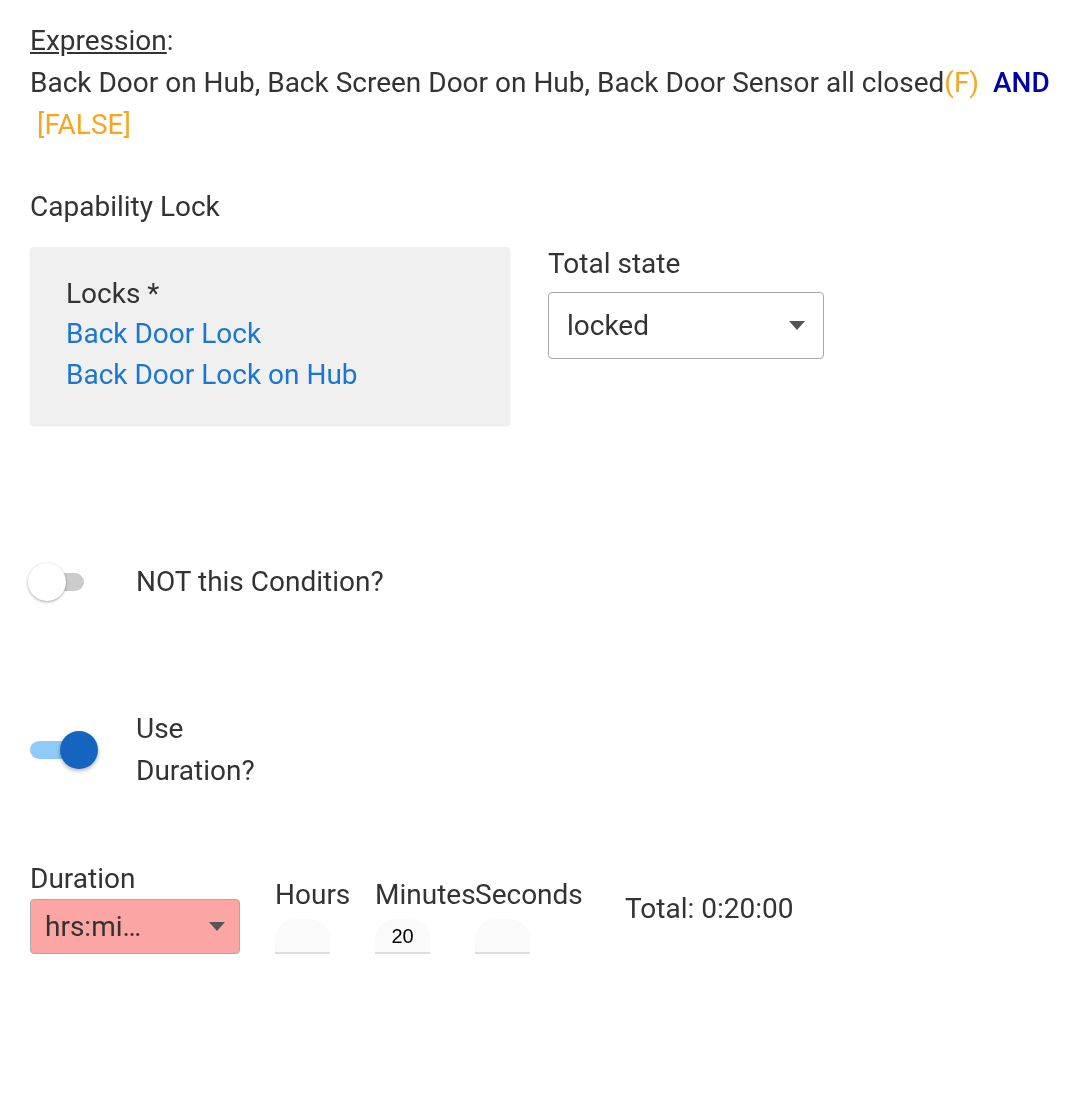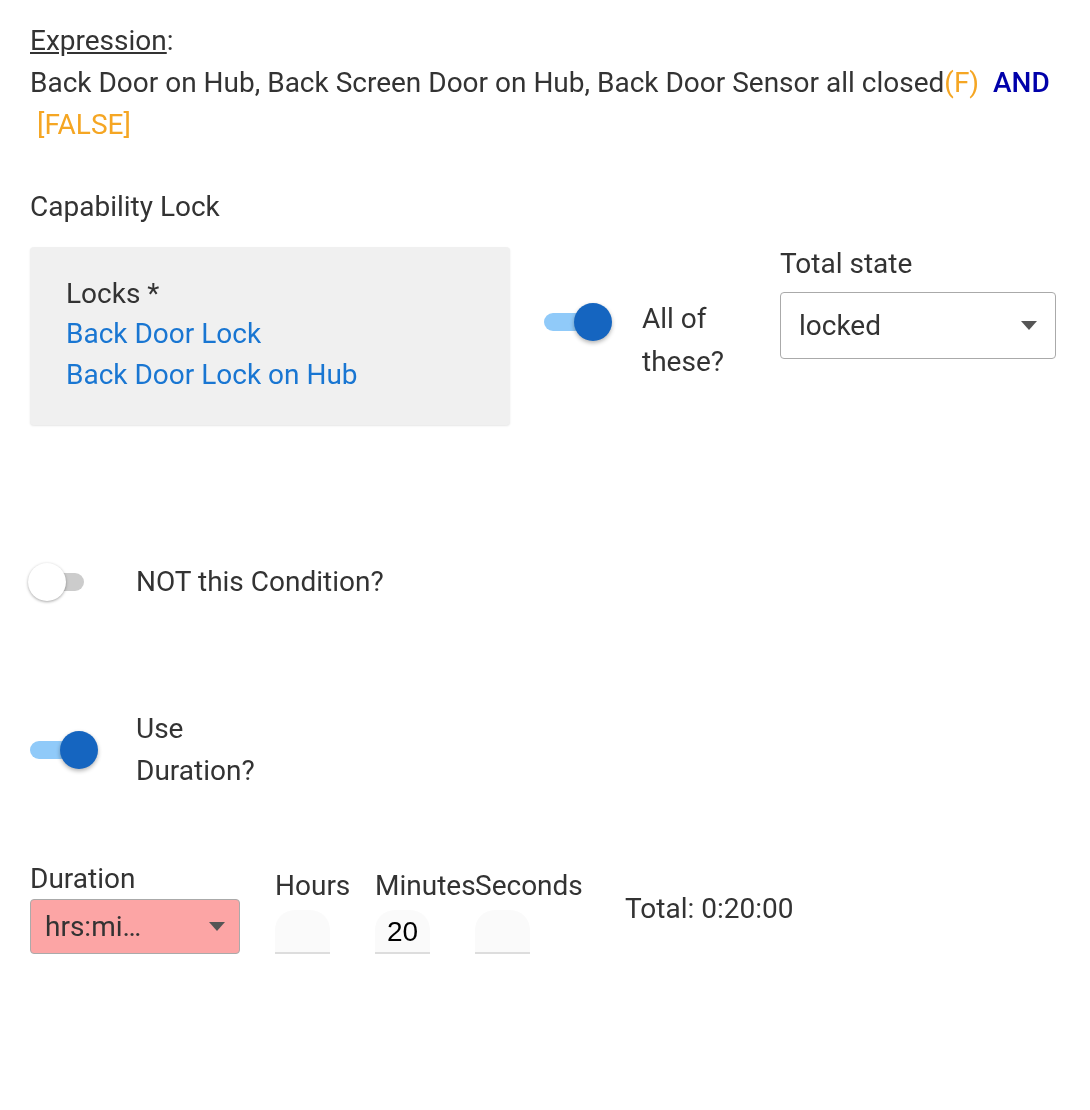--- a/index.html
+++ b/index.html
@@ -123,21 +123,21 @@
     background: #fca5a5;
   }
   .dur-select span { white-space: nowrap; overflow: hidden; text-overflow: ellipsis; max-width: 130px; }
   .num-in {
     width: 55px;
     border: none;
     border-bottom: 2px solid #ddd;
     border-radius: 20px 20px 0 0;
     background: #fafafa;
     text-align: center;
-    font-size: 28px;
+    font-size: 20px;
     padding: 6px 0 4px;
   }
   .hms-col { width: 95px; }
   .hms-col .label { margin-bottom: 8px; }
   .total-col { align-self: center; margin-left: 50px; white-space: nowrap; }
 </style>
 </head>
 <body>
 
 <div class="expression-block">
@@ -148,27 +148,20 @@
 
 <div class="section-title">Capability Lock</div>
 
 <div class="row">
   <div class="locks-box">
     <div class="locks-title">Locks *</div>
     <div class="lock-item">Back Door Lock</div>
     <div class="lock-item">Back Door Lock on Hub</div>
   </div>
 
-  <div class="toggle-group">
-    <div class="toggle on">
-      <div class="track"></div>
-        <div class="thumb"></div>
-    </div>
-    <div class="toggle-label-col">All of these?</div>
-  </div>
 
   <div class="lockstate-col">
     <div class="lockstate-label">Total state</div>
     <div class="select-box">
       <span>locked</span>
       <span class="caret"></span>
     </div>
   </div>
 </div>
 

